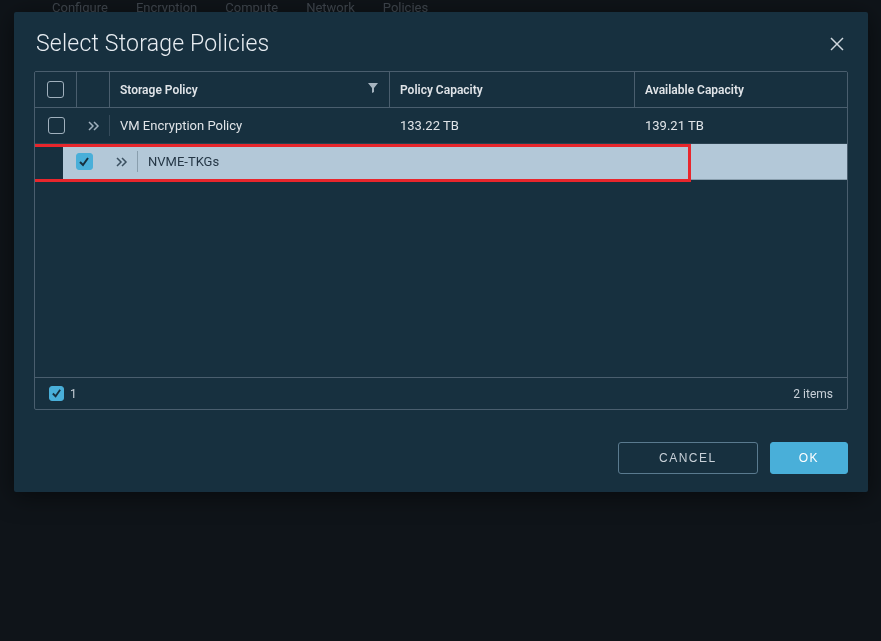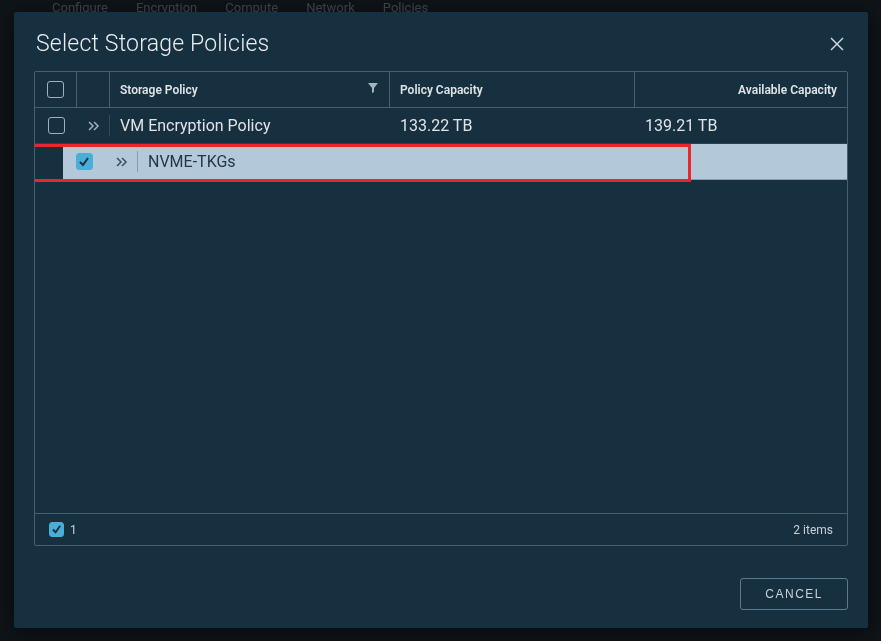--- a/index.html
+++ b/index.html
@@ -23,21 +23,21 @@
       padding-left: 52px;
       font-size: 13px;
       color: #9aa5b1;
       opacity: 0.35;
     }
     .modal {
       position: absolute;
       left: 14px;
       top: 12px;
       width: 854px;
-      height: 616px;
+      height: 480px;
       background: #17303f;
       border-radius: 2px;
       box-shadow: 0 4px 24px rgba(0,0,0,0.5);
       display: flex;
       flex-direction: column;
     }
     .modal-header {
       display: flex;
       justify-content: space-between;
       align-items: center;
@@ -85,36 +85,36 @@
       font-weight: 600;
       color: #e0e4e8;
       border-right: 1px solid #4a5e6e;
       position: relative;
     }
     .th:last-child { border-right: none; }
     .th-check { width: 42px; justify-content: center; padding: 0; }
     .th-expand-spacer { width: 33px; }
     .th-policy { width: 280px; }
     .th-total { width: 245px; }
-    .th-available { flex: 1; justify-content: flex-end; }
+    .th-available { flex: 1; }
     .filter-icon {
       position: absolute;
       right: 10px;
       opacity: 0.85;
     }
     .table-rows {
       flex: 1;
       position: relative;
     }
     .row {
       display: flex;
       height: 36px;
       align-items: stretch;
       border-bottom: 1px solid rgba(74,94,110,0.4);
-      font-size: 16px;
+      font-size: 13px;
     }
     .row.selected {
       background: #b3c8d8;
       color: #253746;
       margin-left: 28px;
     }
     .row.selected .cell { color: #253746; }
     .cell {
       display: flex;
       align-items: center;
@@ -190,21 +190,21 @@
       align-items: center;
       gap: 6px;
     }
     .modal-footer {
       display: flex;
       justify-content: flex-end;
       gap: 12px;
       padding: 16px 20px 18px;
     }
     .btn {
-      padding: 8px 24px;
+      padding: 8px 40px;
       font-size: 12px;
       letter-spacing: 1.5px;
       font-weight: 500;
       border-radius: 3px;
       cursor: pointer;
       border: 1px solid transparent;
       text-transform: uppercase;
     }
     .btn-cancel {
       background: transparent;
@@ -319,14 +319,15 @@
           <span>1</span>
         </div>
         <div>2 items</div>
       </div>
 
     </div>
   </div>
 
   <div class="modal-footer">
     <button class="btn btn-cancel">CANCEL</button>
+    <button class="btn btn-ok">OK</button>
   </div>
 </div>
 
 </body></html>

